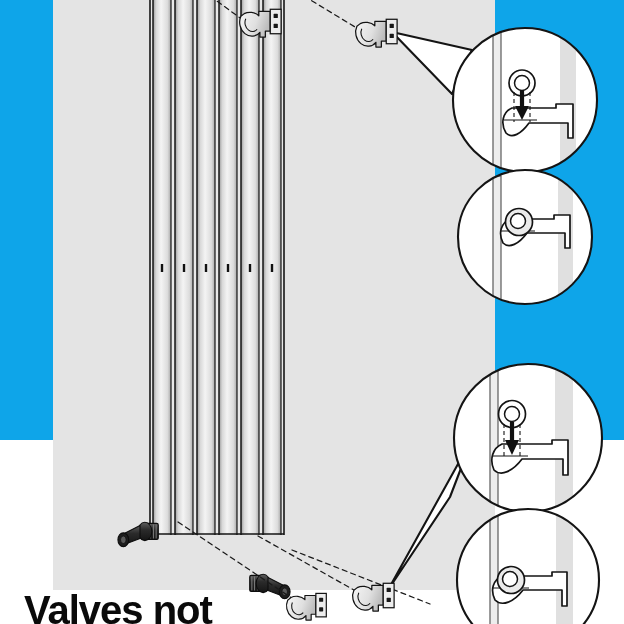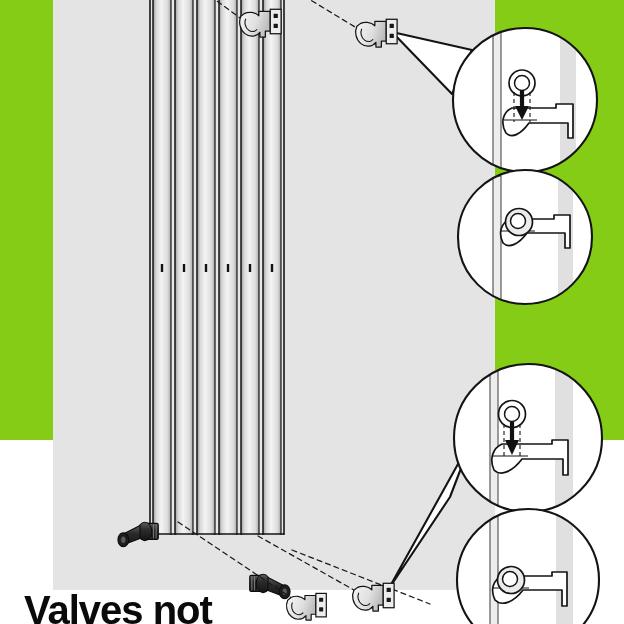--- a/index.html
+++ b/index.html
@@ -1,18 +1,18 @@
 <!DOCTYPE html>
 <html><head>
 <meta charset="utf-8">
 <style>
   html,body{margin:0;padding:0;background:#ffffff;}
   body{width:624px;height:624px;overflow:hidden;
        font-family:"Liberation Sans", sans-serif;}
-  #stage{position:relative;width:624px;height:440px;background:#84cc16;}
+  #stage{position:relative;width:624px;height:440px;background:#0ea5e9;}
   #art{position:absolute;left:0;top:0;}
   .cap{position:absolute;left:24px;top:588px;
        font-family:"Liberation Sans", sans-serif;
        font-weight:bold;font-size:40px;letter-spacing:-1px;
        color:#0a0a0a;white-space:nowrap;line-height:44px;}
 </style>
 </head>
 <body>
 
 <div id="stage">

